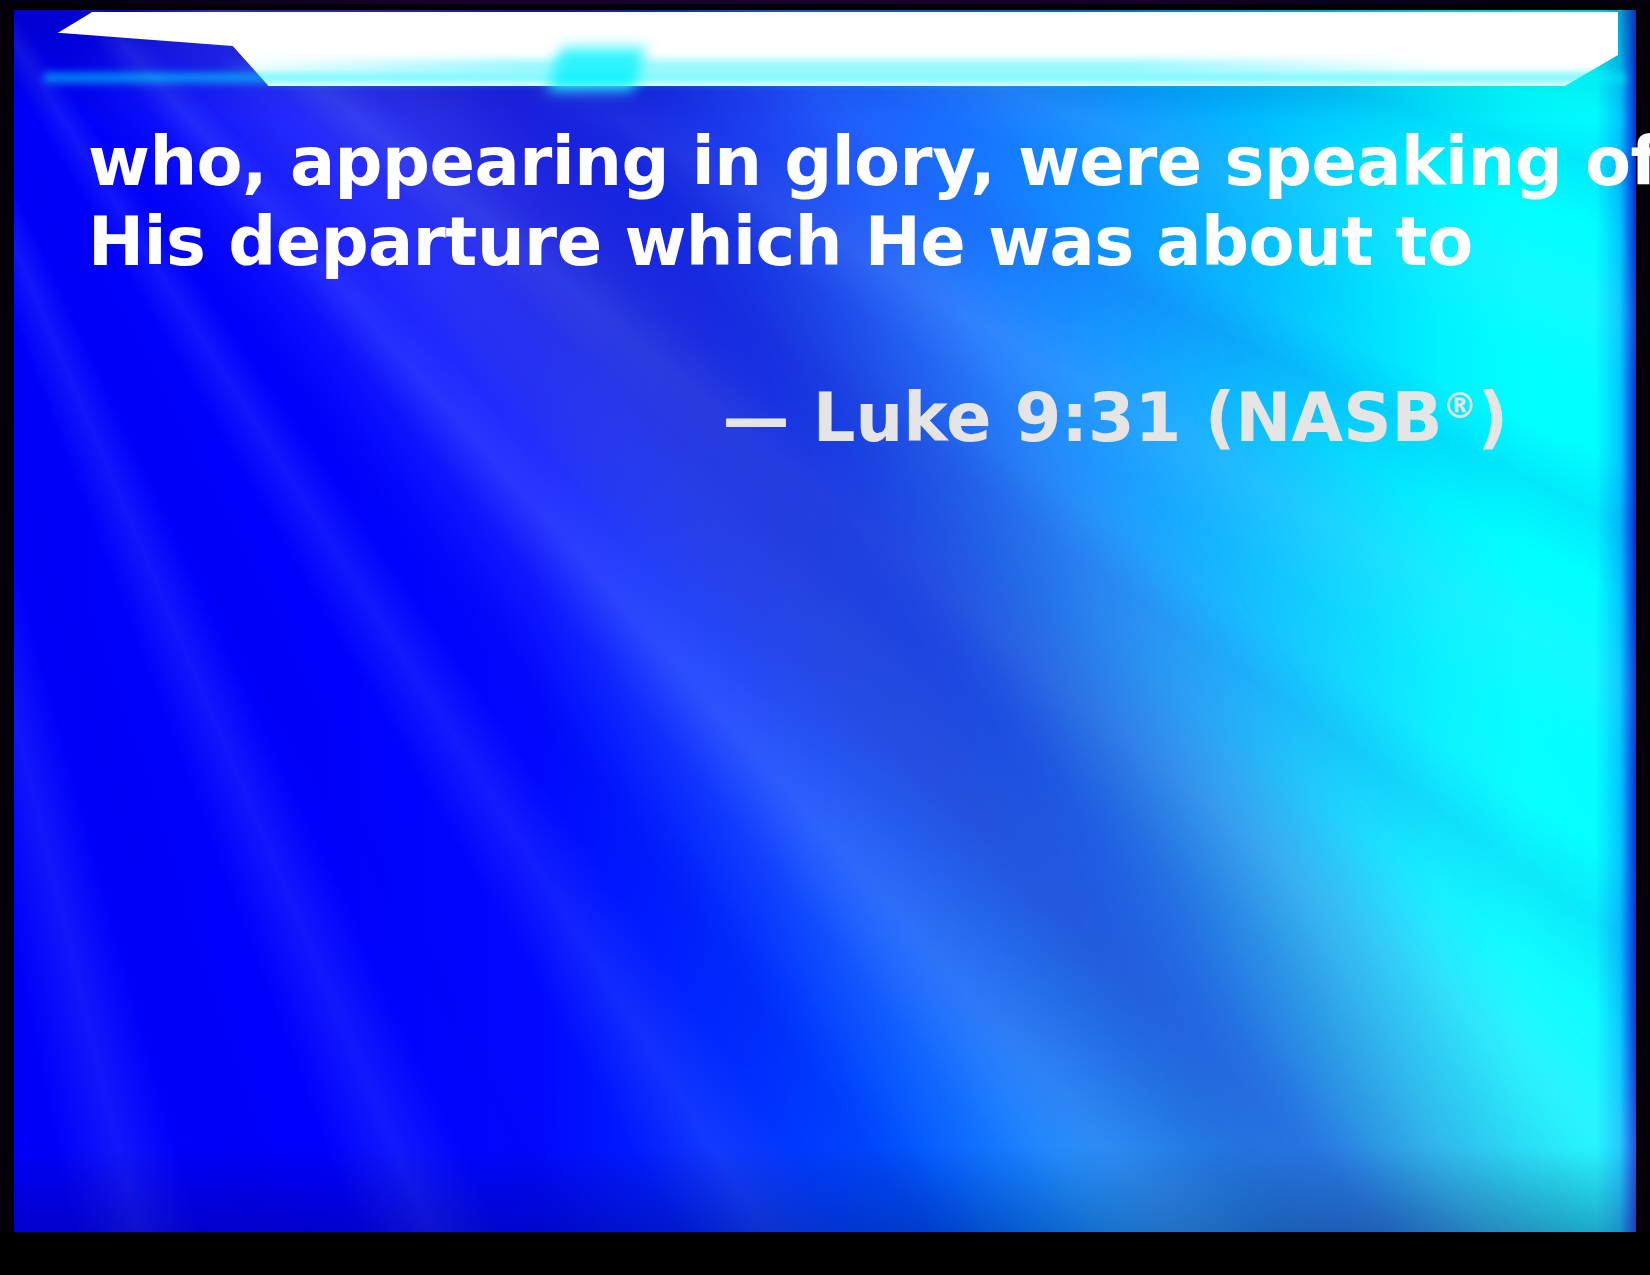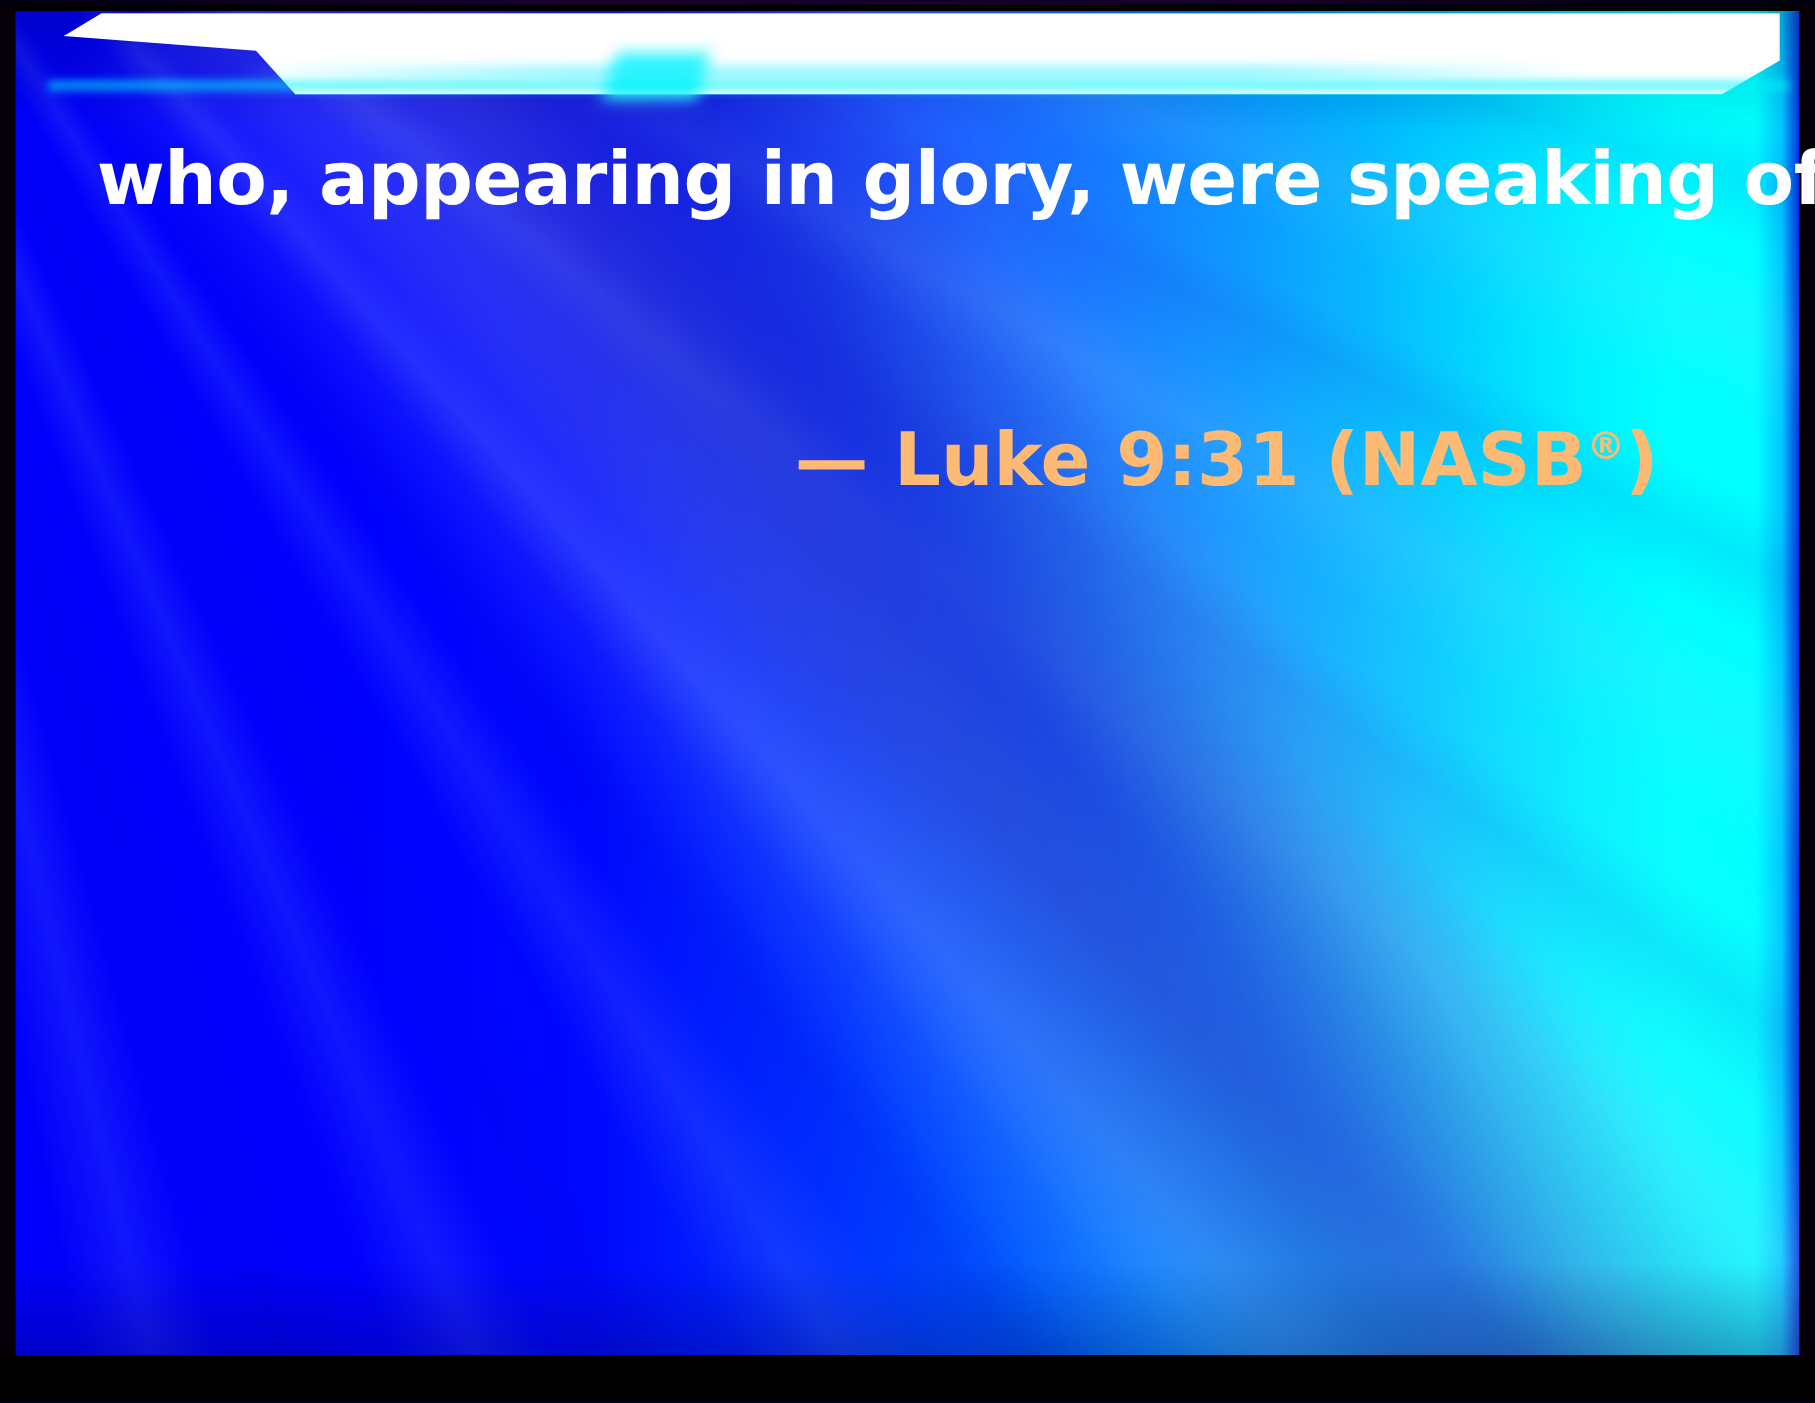--- a/index.html
+++ b/index.html
@@ -232,21 +232,21 @@
     line-height: 80px;
     letter-spacing: -0.5px;
     white-space: nowrap;
   }
   .attribution {
     position: absolute;
     left: 88px;
     top: 378px;
     width: 1420px;
     text-align: right;
-    color: #fdba74;
+    color: #e5e5e5;
     font-family: "DejaVu Sans", sans-serif;
     font-weight: bold;
     font-size: 67px;
     line-height: 80px;
     white-space: nowrap;
   }
   .attribution sup {
     font-size: 0.52em;
     vertical-align: super;
     line-height: 0;
@@ -303,18 +303,19 @@
 
   <div class="top-black"></div>
   <div class="side-black-l"></div>
   <div class="side-black-r"></div>
   <div class="bottom-black"></div>
   <div class="topband-dark-rule"></div>
 
   <div id="verse-block">
     <div class="verse-lines">
       <div class="verse-line">who, appearing in glory, were speaking of</div>
+      <div class="verse-line">His departure which He was about to</div>
     </div>
 
     <div class="attribution"><span>—</span><span>&nbsp;</span><span>Luke</span><span>&nbsp;</span><span>9:31</span><span>&nbsp;</span><span>(</span><span>NASB</span><sup>®</sup><span>)</span></div>
   </div>
 
 </div>
 
 </body></html>

